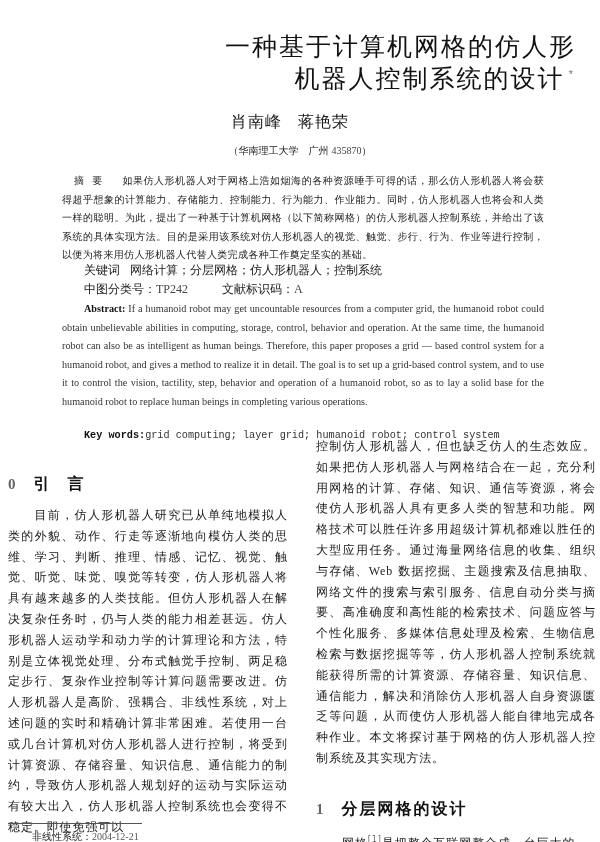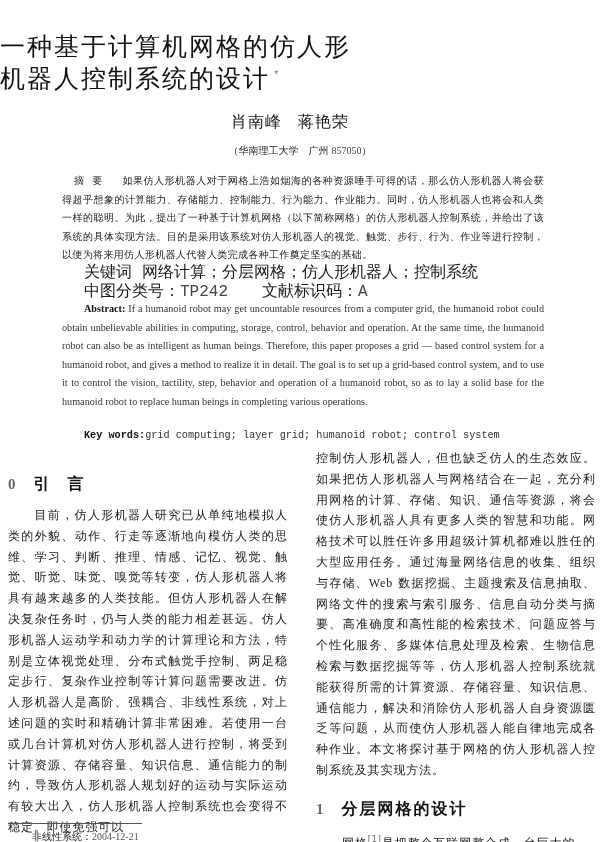--- a/index.html
+++ b/index.html
@@ -1,45 +1,45 @@
 <!DOCTYPE html>
 <html><head>
 <meta charset="utf-8">
 <style>
   html, body { margin: 0; padding: 0; background: #ffffff; }
   body {
     width: 600px; height: 842px; overflow: hidden; position: relative;
     font-family: "DejaVu Sans", sans-serif; color: #1a1a1a;
   }
   .title {
-    position: absolute; left: 0; width: 576px; text-align: left;
+    position: absolute; left: 0; width: 576px; text-align: right;
     font-size: 25px; letter-spacing: 2px; color: #111; font-weight: normal;
   }
   .title.l1 { top: 30px; }
   .title.l2 { top: 62px; font-family: Liberation Mono, monospace; }
   .title .star { font-size: 11px; vertical-align: super; color: #777; margin-left: 3px; }
   .authors {
     position: absolute; top: 112px; left: 0; width: 580px; text-align: center;
     font-size: 16px; letter-spacing: 1px; word-spacing: 10px;
   }
   .affil {
     position: absolute; top: 144px; left: 0; width: 600px; text-align: center;
     font-size: 10px; color: #222;
   }
   .affil .num { font-family: "Liberation Serif", serif; color: #444; }
   .abs-cn {
     position: absolute; top: 172px; left: 62px; width: 482px;
     font-size: 10px; line-height: 18.5px; text-align: justify; letter-spacing: 0.35px;
   }
   .abs-cn .lbl { margin-left: 12px; margin-right: 12px; letter-spacing: 8px; }
-  .kw-line { position: absolute; left: 84px; font-size: 16px; text-align: right; }
+  .kw-line { position: absolute; left: 84px; font-size: 12px; text-align: right; }
   .kw-line.k1 { top: 262px; }
   .kw-line.k2 { top: 281px; }
   .kw-line .gap { margin-right: 10px; }
-  .kw-line .ser { font-family: Liberation Mono, monospace; color: #444; margin-top: 8px; }
+  .kw-line .ser { font-family: Liberation Serif, serif; color: #444; margin-top: 8px; }
   .abs-en {
     position: absolute; top: 300px; left: 62px; width: 482px;
     font-family: "Liberation Serif", serif; font-size: 10.2px; line-height: 18.5px;
     text-align: justify; color: #333;
   }
   .abs-en b { color: #111; }
   .abs-en .ind { display: inline-block; width: 22px; }
   .kw-en {
     position: absolute; top: 430px; left: 84px;
     font-family: Liberation Mono, monospace; font-size: 10.2px; color: #333;
@@ -50,38 +50,38 @@
   }
   .sec-h .n { font-family: "Liberation Serif", serif; color: #666; margin-right: 16px; font-size: 15px; }
   .sec0 { top: 474px; left: 8px; }
   .sec0 .t { letter-spacing: 18px; }
   .sec1 { top: 799px; left: 316px; }
   .col {
     position: absolute; font-size: 12px; line-height: 20.8px;
     text-align: justify; letter-spacing: 0.9px; color: #1a1a1a;
   }
   .col.left { top: 505px; left: 8px; width: 280px; }
-  .col.right { top: 448px; left: 316px; width: 280px; }
+  .col.right { top: 436px; left: 316px; width: 280px; }
   .col.right2 { top: 830px; left: 316px; width: 280px; }
   .indent { display: inline-block; width: 26px; }
   .ser { font-family: "Liberation Serif", serif; }
   .fn-rule { position: absolute; top: 823px; left: 8px; width: 134px; height: 1px; background: #555; }
   .fn { position: absolute; top: 830px; left: 32px; font-size: 10px; color: #222; }
   .fn .ser { color: #555; }
   sup.ref { font-size: 8px; color: #666; }
 </style>
 </head>
 <body>
 
 <div class="title l1"><span>一种基于计算机网格的仿人形</span></div>
 <div class="title l2"><span>机器人控制系统的设计</span><span class="star">*</span></div>
 
 <div class="authors">肖南峰 蒋艳荣</div>
 
-<div class="affil"><span>（华南理工大学　广州 </span><span class="num">857050</span><span>）</span></div>
+<div class="affil"><span>（华南理工大学　广州 </span><span class="num">435870</span><span>）</span></div>
 
 <div class="abs-cn"><span class="lbl">摘要</span><span>如果仿人形机器人对于网格上浩如烟海的各种资源唾手可得的话，那么仿人形机器人将会获得超乎想象的计算能力、存储能力、控制能力、行为能力、作业能力。同时，仿人形机器人也将会和人类一样的聪明。为此，提出了一种基于计算机网格（以下简称网格）的仿人形机器人控制系统，并给出了该系统的具体实现方法。目的是采用该系统对仿人形机器人的视觉、触觉、步行、行为、作业等进行控制，以便为将来用仿人形机器人代替人类完成各种工作奠定坚实的基础。</span></div>
 
 <div class="kw-line k1"><span class="gap">关键词</span><span>网络计算；分层网格；仿人形机器人；控制系统</span></div>
 <div class="kw-line k2"><span>中图分类号：</span><span class="ser">TP242</span><span style="display:inline-block;width:34px"></span><span>文献标识码：</span><span class="ser">A</span></div>
 
 <div class="abs-en"><span class="ind"></span><b>Abstract:</b> <span>If a humanoid robot may get uncountable resources from a computer grid, the humanoid robot could obtain unbelievable abilities in computing, storage, control, behavior and operation. At the same time, the humanoid robot can also be as intelligent as human beings. Therefore, this paper proposes a grid — based control system for a humanoid robot, and gives a method to realize it in detail. The goal is to set up a grid-based control system, and to use it to control the vision, tactility, step, behavior and operation of a humanoid robot, so as to lay a solid base for the humanoid robot to replace human beings in completing various operations.</span></div>
 
 <div class="kw-en"><b>Key words:</b><span>grid computing; layer grid; humanoid robot; control system</span></div>
 

